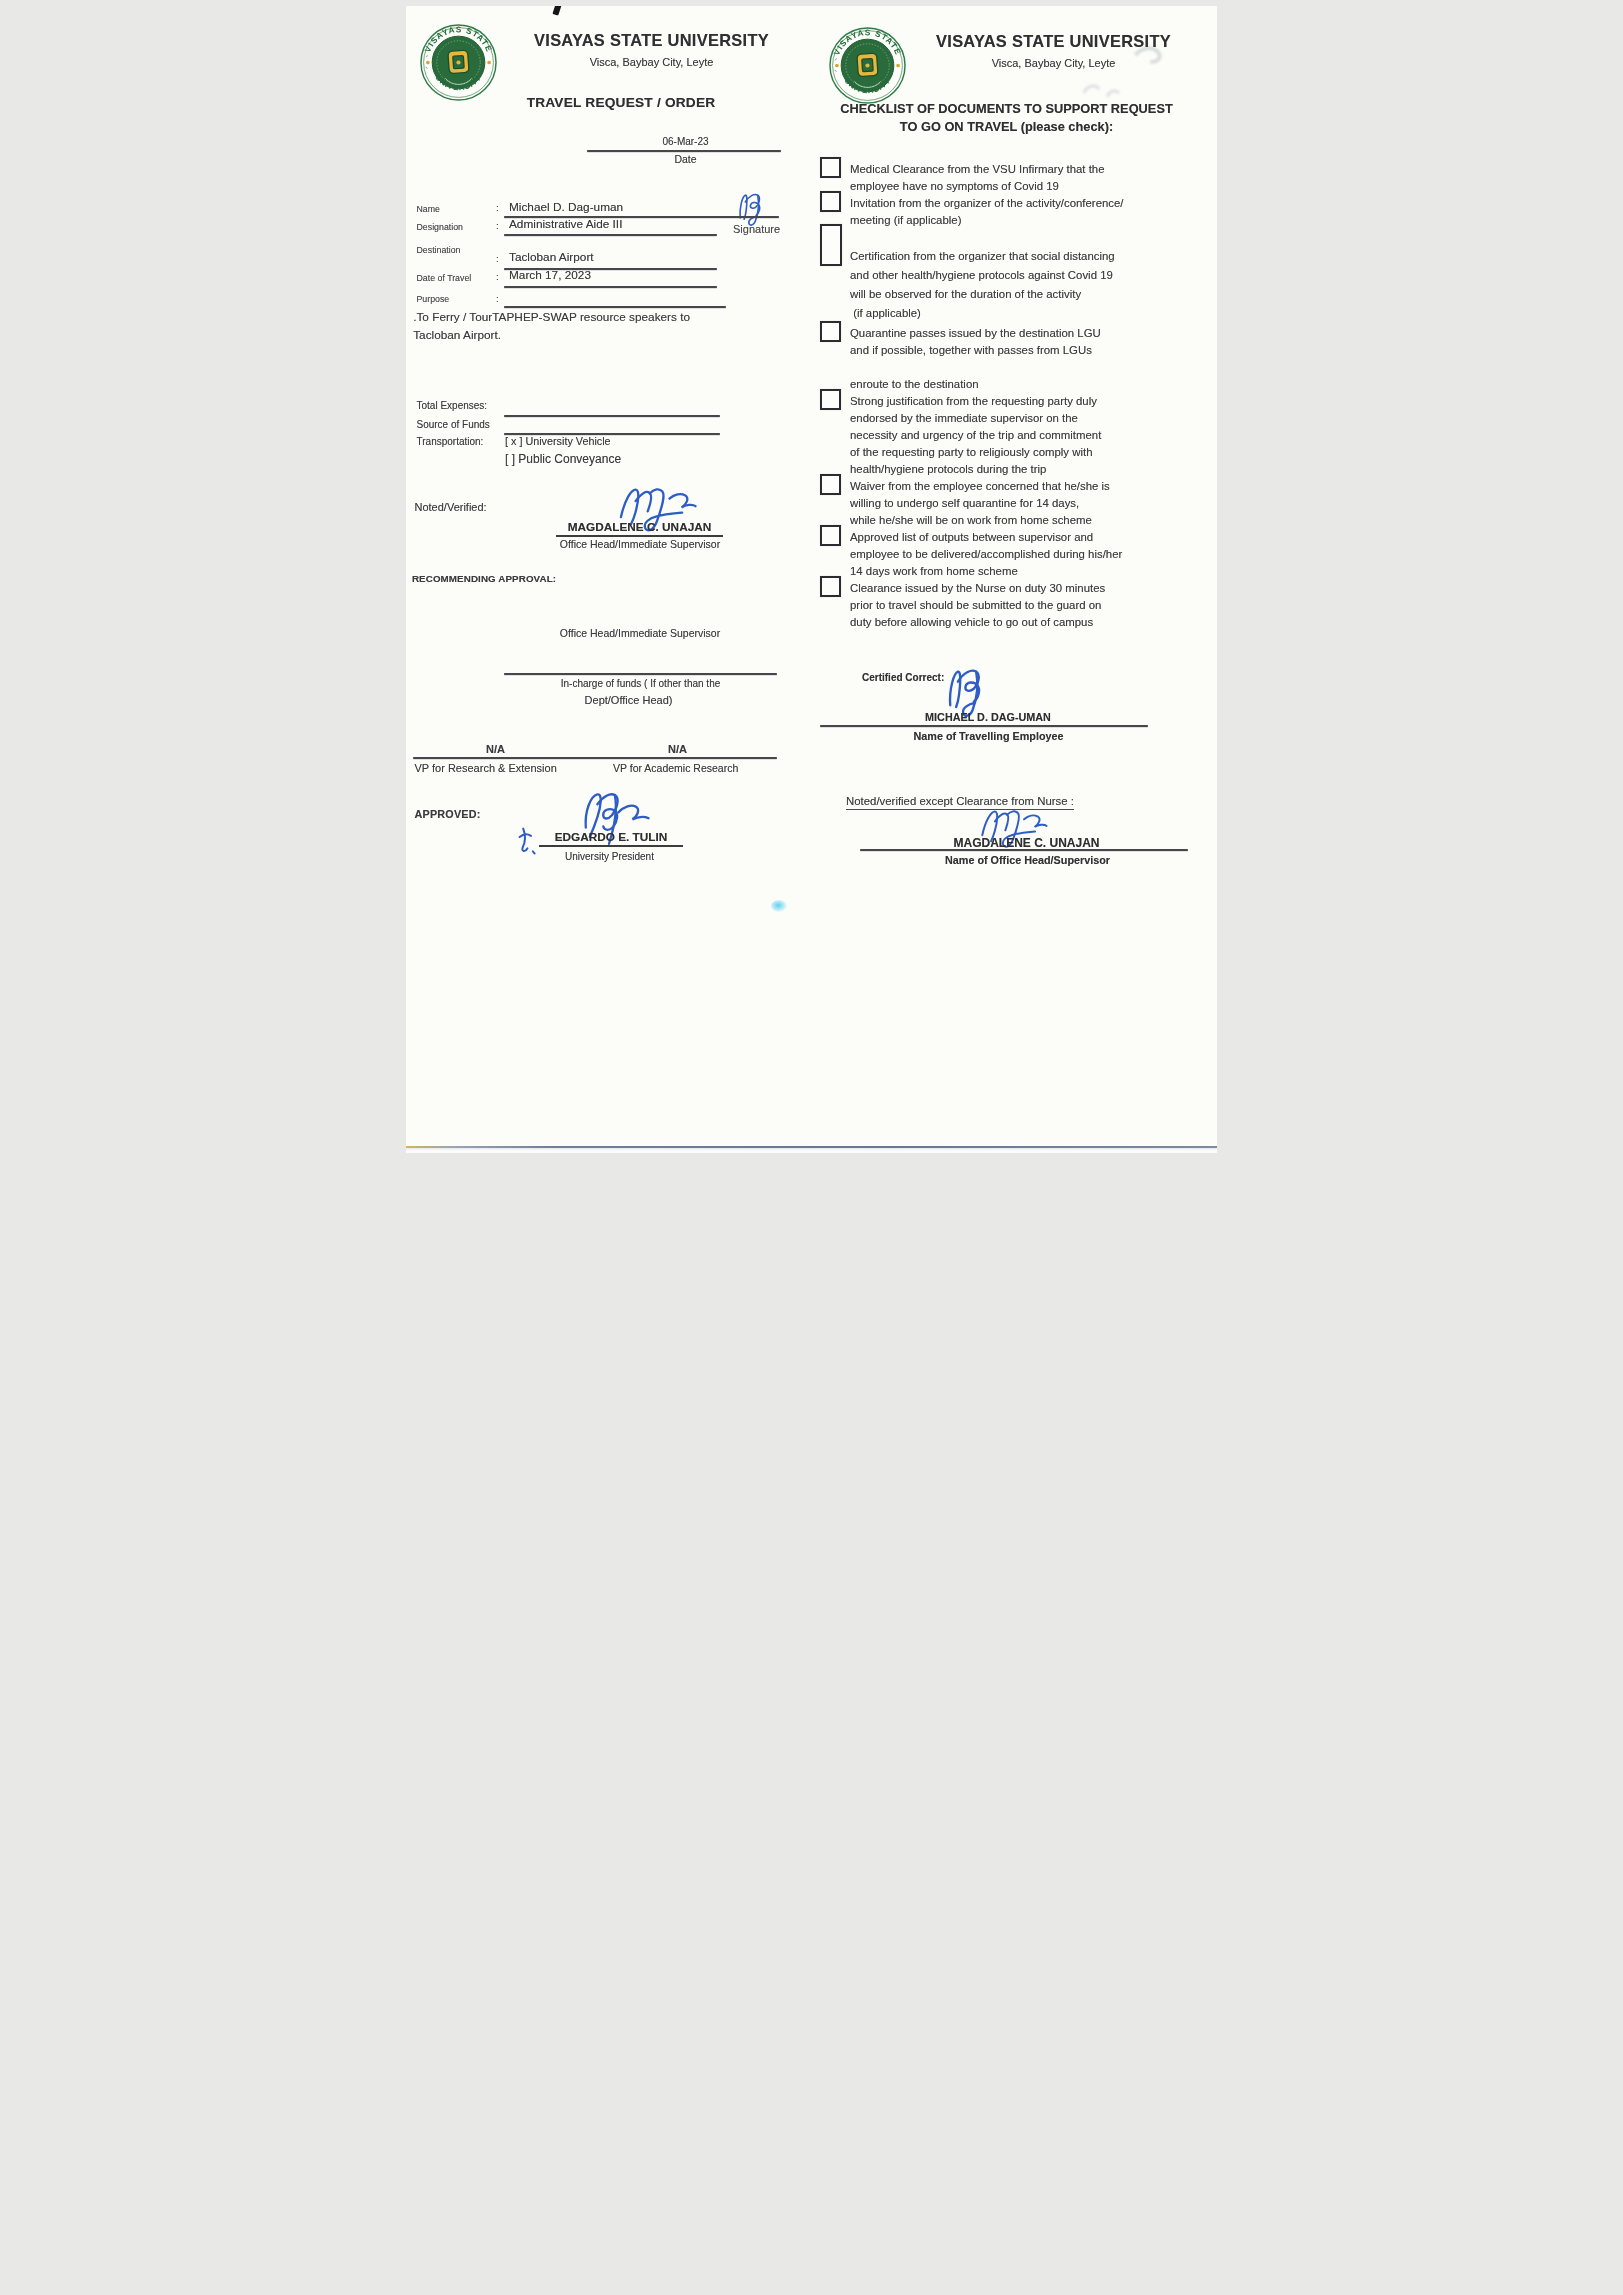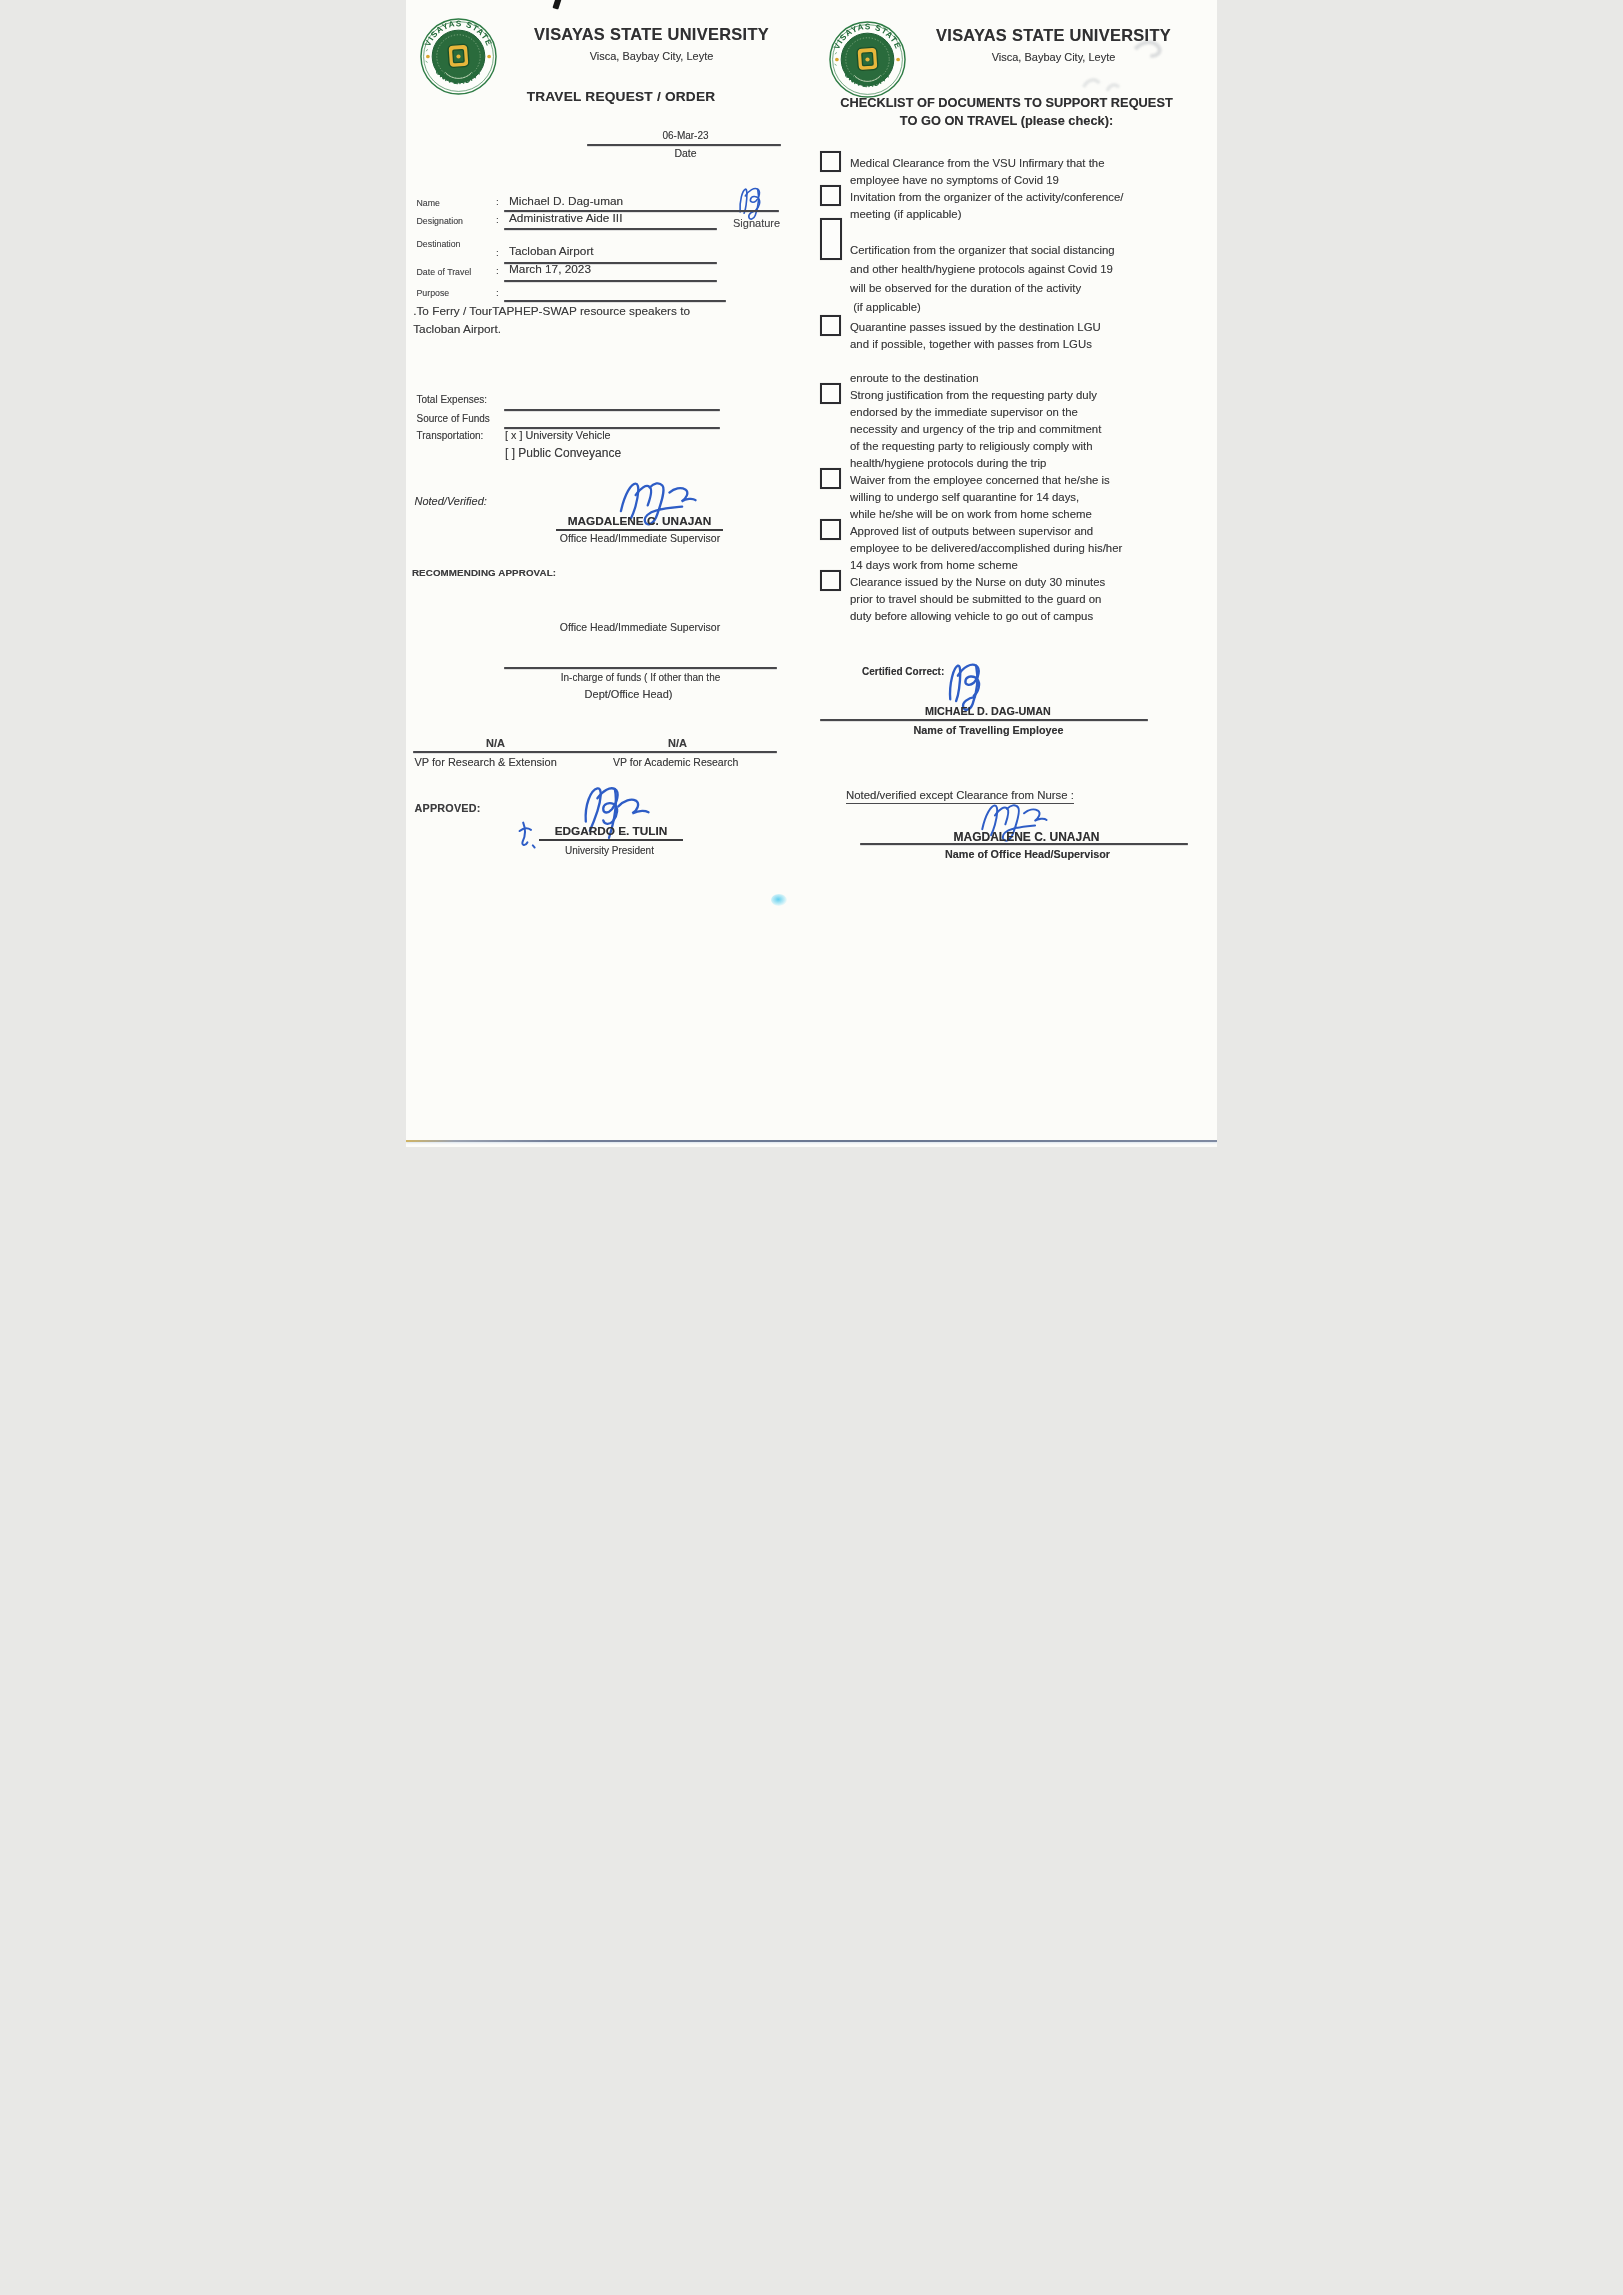--- a/index.html
+++ b/index.html
@@ -1,17 +1,17 @@
 <!DOCTYPE html>
 <html style="font-size:10.5px"><head>
 <meta charset="utf-8">
 <style>
   html,body{margin:0;padding:0;background:#e8e8e6;}
   .page{
-    position:relative;width:811px;height:1147px;margin:0 auto;
+    position:relative;width:811px;height:1147px;margin:6px auto;
     background:#fcfcf9;overflow:hidden;
     font-family:"Liberation Sans", sans-serif;color:#3c3c3e;
   }
   .txt{position:absolute;white-space:nowrap;text-shadow:0 0 0.4px rgba(50,50,52,.45);}
   .ctr{text-align:center;}
   .b{font-weight:bold;}
   .rule{position:absolute;height:2px;background:#47474b;border-radius:0.7px;box-shadow:0 0.7px 0 rgba(70,70,75,.2);}
 
   
   .logo-left{position:absolute;left:13px;top:17px;width:79px;height:79px;}
@@ -42,21 +42,21 @@
   .v-purpose2{left:7.2px;top:322px;font-size:11.8px;}
   .l-expense{left:10.5px;top:394px;font-size:10px;}
   .u-expense{left:98px;top:409px;width:216px;}
   .l-source{left:10.5px;top:413px;font-size:10px;}
   .u-source{left:98px;top:427px;width:216px;}
   .l-transport{left:10.5px;top:430px;font-size:10px;}
   .v-opt1{left:99px;top:429px;font-size:10.8px;}
   .v-opt2{left:99px;top:446px;font-size:12px;}
 
   
-  .noted-label{left:8.5px;top:495px;font-size:11px;font-style:italic;}
+  .noted-label{left:8.5px;top:495px;font-size:11px;}
   .noted-name{left:150px;top:514px;width:167px;font-size:11.8px;color:#2f2f31;border-bottom:2px solid #3c3c3f;padding-bottom:1.3px;}
   .noted-title{left:149px;top:532px;width:170px;font-size:10.5px;}
   .recommending{left:5.9px;top:567px;font-size:9.8px;letter-spacing:0.1px;}
   .recommending-title{left:149px;top:621px;width:170px;font-size:10.5px;}
   .incharge-rule{left:98px;top:667px;width:273px;}
   .incharge1{left:98px;top:672px;width:273px;font-size:10px;}
   .incharge2{left:98px;top:688px;width:249px;font-size:11px;}
   .na-left{left:57px;top:737px;width:65px;font-size:11px;}
   .na-right{left:239px;top:737px;width:65px;font-size:11px;}
   .na-rule{left:7.2px;top:751px;width:364px;}

